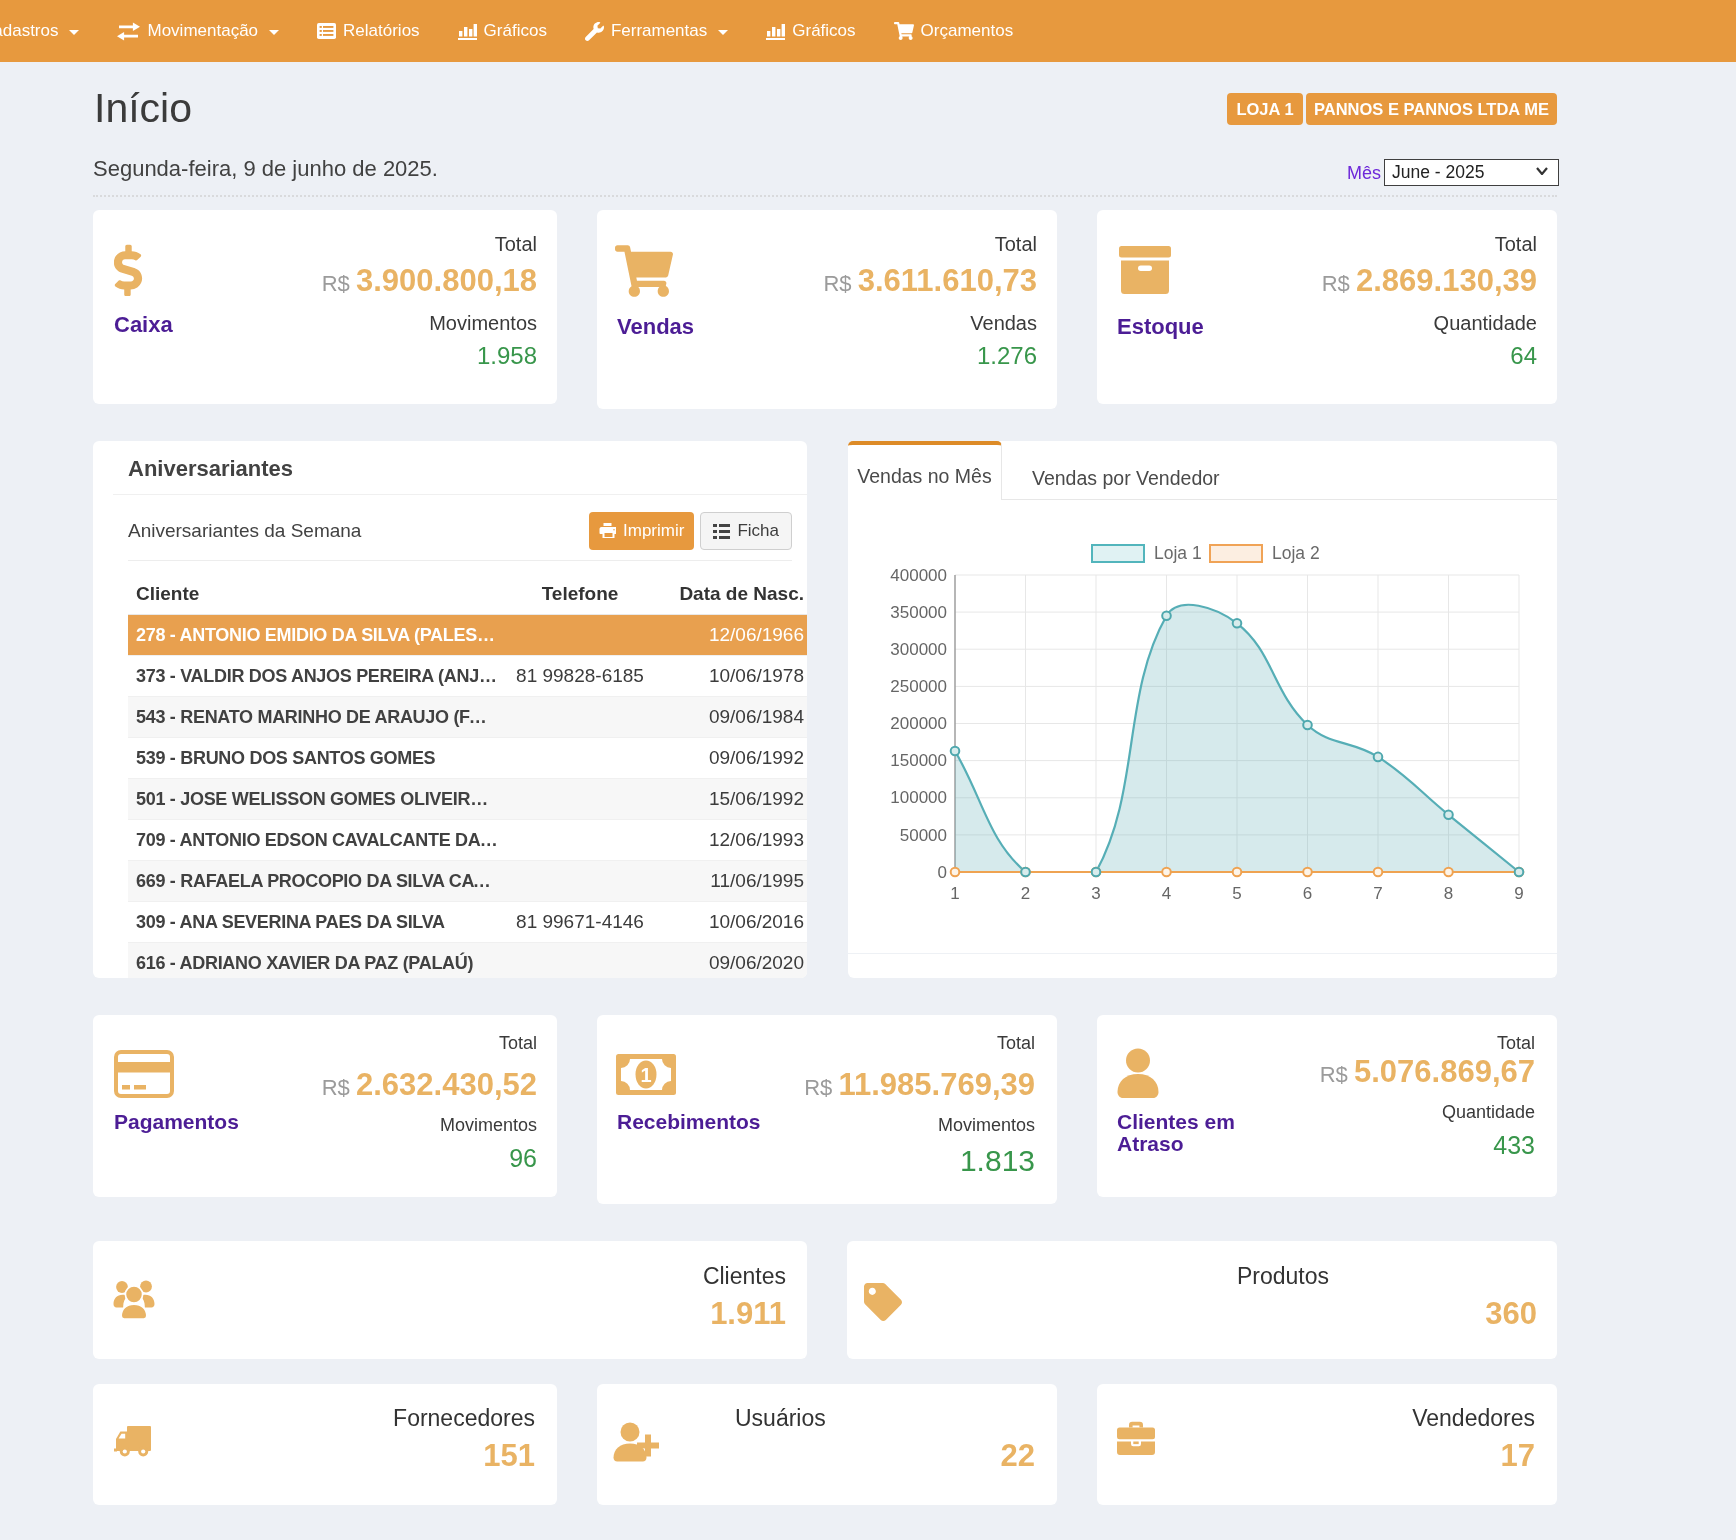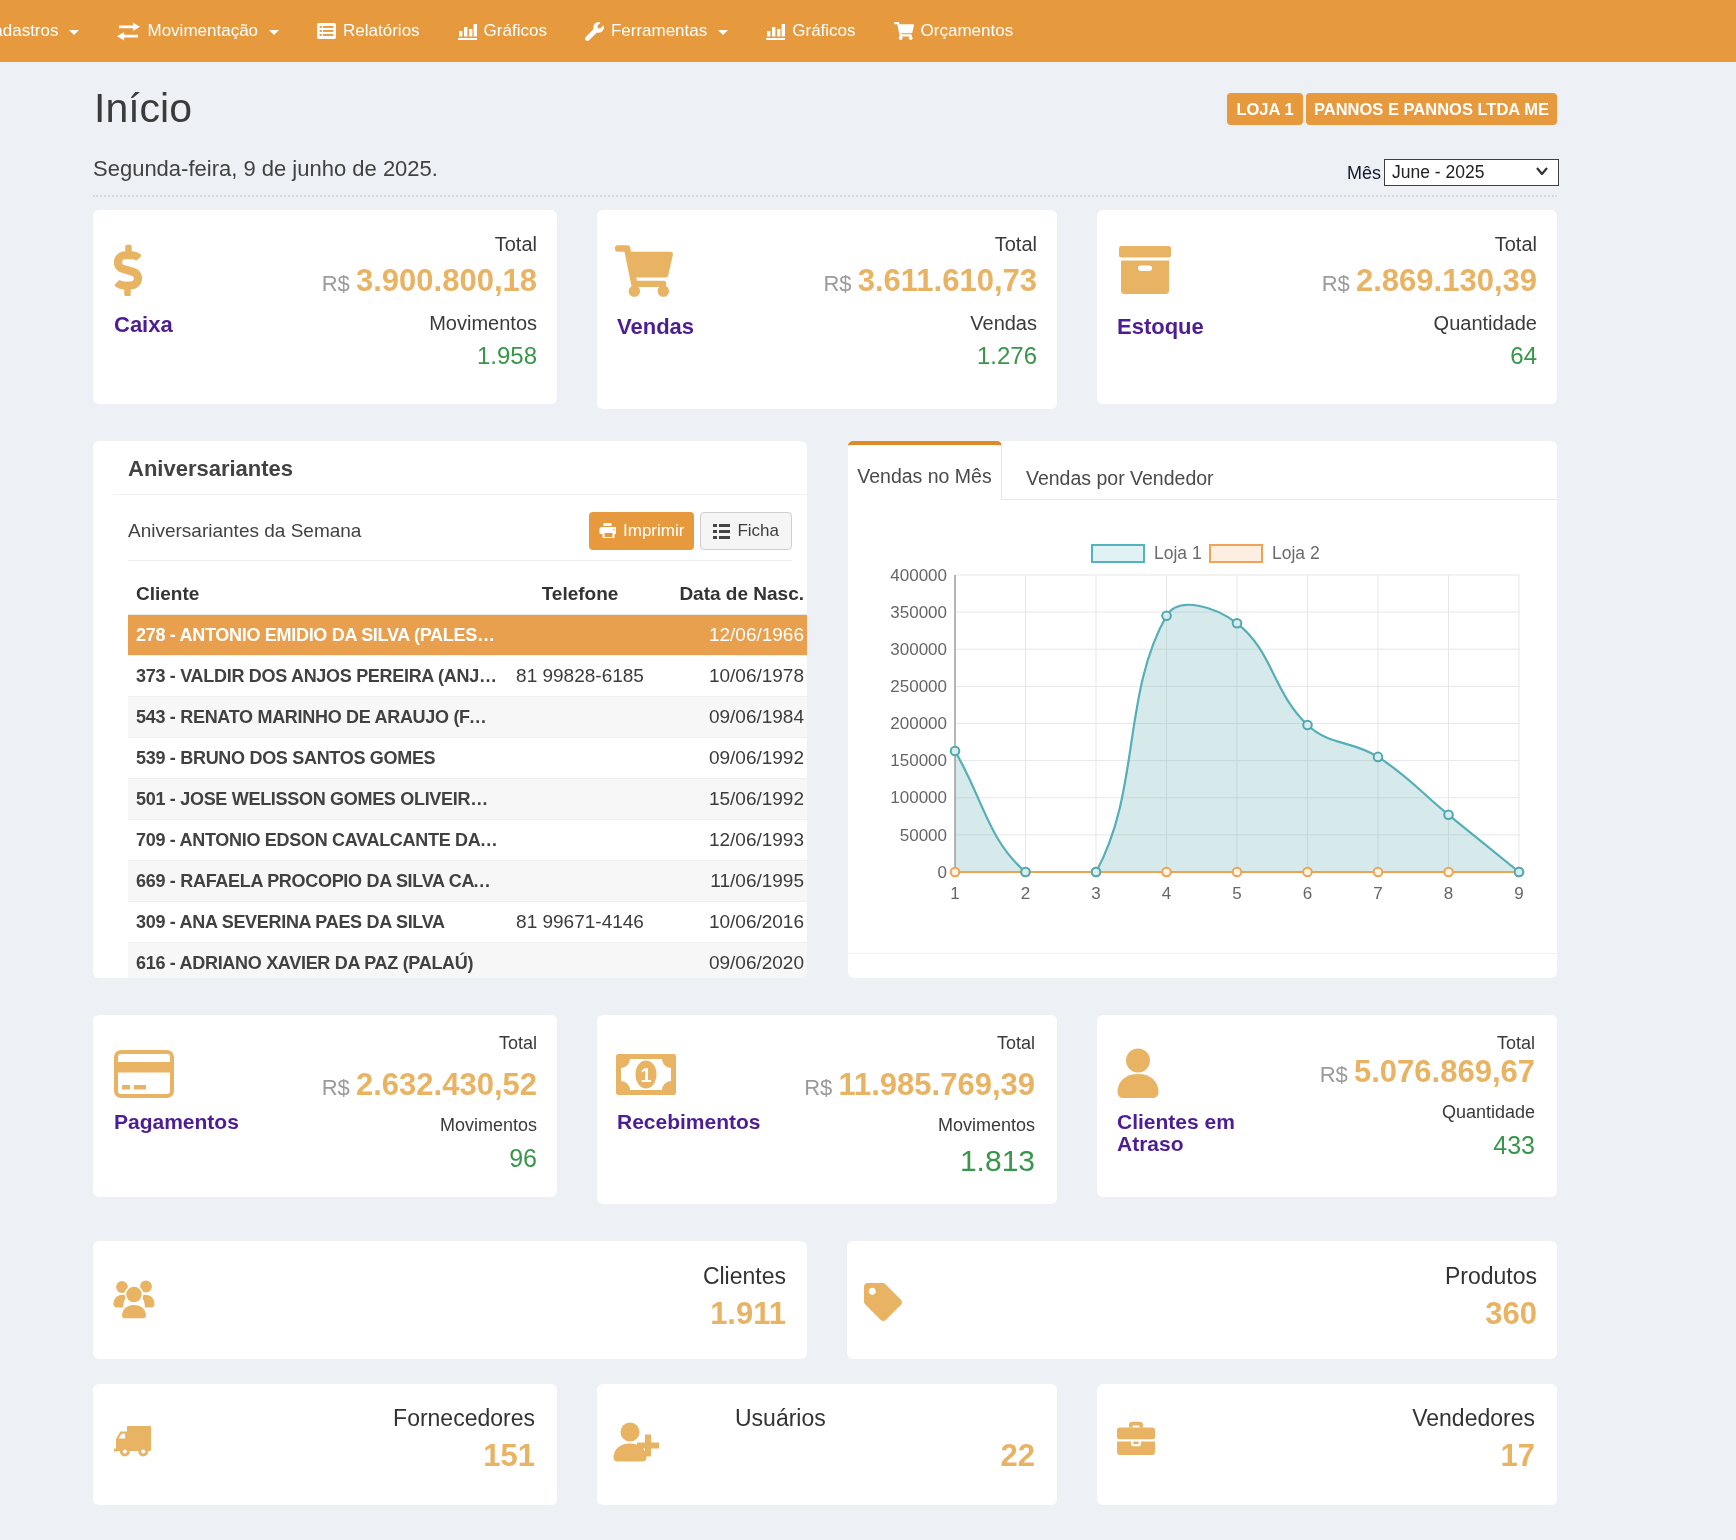--- a/index.html
+++ b/index.html
@@ -11,21 +11,21 @@
 
 #nav { position:absolute; left:0; top:0; width:1736px; height:62px; background:#e7993e; }
 #nav .items { position:absolute; left:-38px; top:0; height:62px; display:flex; align-items:center; }
 #nav .it { display:flex; align-items:center; gap:7px; padding:0 19px; color:#fff; font-size:17px; white-space:nowrap; }
 #nav .caret { width:0; height:0; border-left:5px solid transparent; border-right:5px solid transparent; border-top:5px solid #fff; margin-left:4px; margin-top:2px; }
 #nav svg { display:block; }
 
 h1.inicio { position:absolute; left:94px; top:85px; font-size:41px; font-weight:normal; color:#3b3b3b; }
 .topbtn { position:absolute; top:93px; height:32px; background:#e7993e; border-radius:4px; color:#fff; font-weight:bold; font-size:16.5px; display:flex; align-items:center; justify-content:center; }
 .datetxt { position:absolute; left:93px; top:156px; font-size:22px; color:#414141; }
-.meslbl { position:absolute; left:1347px; top:163px; font-size:18px; color:#0f172a; }
+.meslbl { position:absolute; left:1347px; top:163px; font-size:18px; color:#6d28d9; }
 .messel { position:absolute; left:1384px; top:159px; width:175px; height:27px; background:#fff; border:1.5px solid #3f3f3f; font-size:17.5px; color:#222; display:flex; align-items:center; padding-left:7px; }
 .messel .chev { position:absolute; right:10px; top:7px; width:12px; height:8px; }
 .dotline { position:absolute; left:93px; top:195px; width:1464px; border-top:2px dotted #d9dadc; }
 
 .card { position:absolute; background:#fff; border-radius:6px; }
 .ic { position:absolute; }
 .iclbl { position:absolute; font-weight:bold; color:#4c1d95; }
 .rcol { position:absolute; text-align:right; }
 .t-small { font-size:20px; color:#3a3a3a; }
 .t-money { color:#e9b364; font-weight:bold; font-size:31px; }
@@ -247,21 +247,21 @@
       <tr class="alt">
             <td class="nm">616 - ADRIANO XAVIER DA PAZ (PALAÚ)</td>
             <td class="c"></td>
             <td class="r">09/06/2020</td>
           </tr>
     </tbody>
       </table>
   </div>
 
   <div class="card" id="chartcard">
-    <div class="tab2lbl" style="left:178px;text-align:center;">Vendas por Vendedor</div>
+    <div class="tab2lbl" style="left:184px;text-align:center;">Vendas por Vendedor</div>
     <div class="tabline"></div>
     <div class="tab1">Vendas no Mês</div>
     <div class="chartfoot"></div>
     <svg class="abs" style="left:0; top:59px;" width="709" height="450" viewBox="0 0 709 450">
 
       <g font-family="Liberation Sans" font-size="17.5" fill="#6a6a6a">
         <rect x="244" y="45" width="52" height="17" fill="rgba(82,181,188,0.18)" stroke="#52b5bc" stroke-width="2"></rect>
         <text x="306" y="59">Loja 1</text>
         <rect x="362" y="45" width="52" height="17" fill="rgba(240,163,86,0.18)" stroke="#f0a356" stroke-width="2"></rect>
         <text x="424" y="59">Loja 2</text>
@@ -398,21 +398,21 @@
         <circle cx="21" cy="14.5" r="8.6"></circle>
         <path d="M21 24.2c-7.7 0-12.8 4.8-12.8 11.8 0 1.6 1.3 3 3 3h19.6c1.7 0 3-1.4 3-3 0-7-5.1-11.8-12.8-11.8z"></path>
       </g>
     </svg>
   <div class="mlab abs" style="left:486px; top:1263px; width:300px; text-align:right;">Clientes</div>
   <div class="mnum abs" style="left:486px; top:1296px; width:300px; text-align:right;">1.911</div>
 
   <svg class="ic" style="left:864px; top:1283px;" width="38" height="38" viewBox="0 0 512 512">
       <path fill="#e9b364" d="M0 252.118V48C0 21.49 21.49 0 48 0h204.118a48 48 0 0 1 33.941 14.059l211.882 211.882c18.745 18.745 18.745 49.137 0 67.882L293.823 497.941c-18.745 18.745-49.137 18.745-67.882 0L14.059 286.059A48 48 0 0 1 0 252.118zM112 64c-26.51 0-48 21.49-48 48s21.49 48 48 48 48-21.49 48-48-21.49-48-48-48z"></path>
     </svg>
-  <div class="mlab abs" style="left:1237px; top:1263px; width:300px; text-align:right;">Produtos</div>
+  <div class="mlab abs" style="left:1237px; top:1263px; width:300px; ">Produtos</div>
   <div class="mnum abs" style="left:1237px; top:1296px; width:300px; text-align:right;">360</div>
 
   <div class="card minicard" style="left:93px; top:1384px; width:464px; height:121px;"></div>
   <div class="card minicard" style="left:597px; top:1384px; width:460px; height:121px;"></div>
   <div class="card minicard" style="left:1097px; top:1384px; width:460px; height:121px;"></div>
 
   <svg class="ic" style="left:114px; top:1426px;" width="38" height="31" viewBox="0 0 38 31">
       <rect x="13" y="0" width="24" height="25" rx="1" fill="#e9b364"></rect>
       <path fill="#e9b364" d="M2 25 V13 L6.4 5.6 H14 V25 Z"></path>
       <path fill="#fff" d="M4.6 12.4 L7.5 7.8 H11.2 V12.4 Z"></path>

